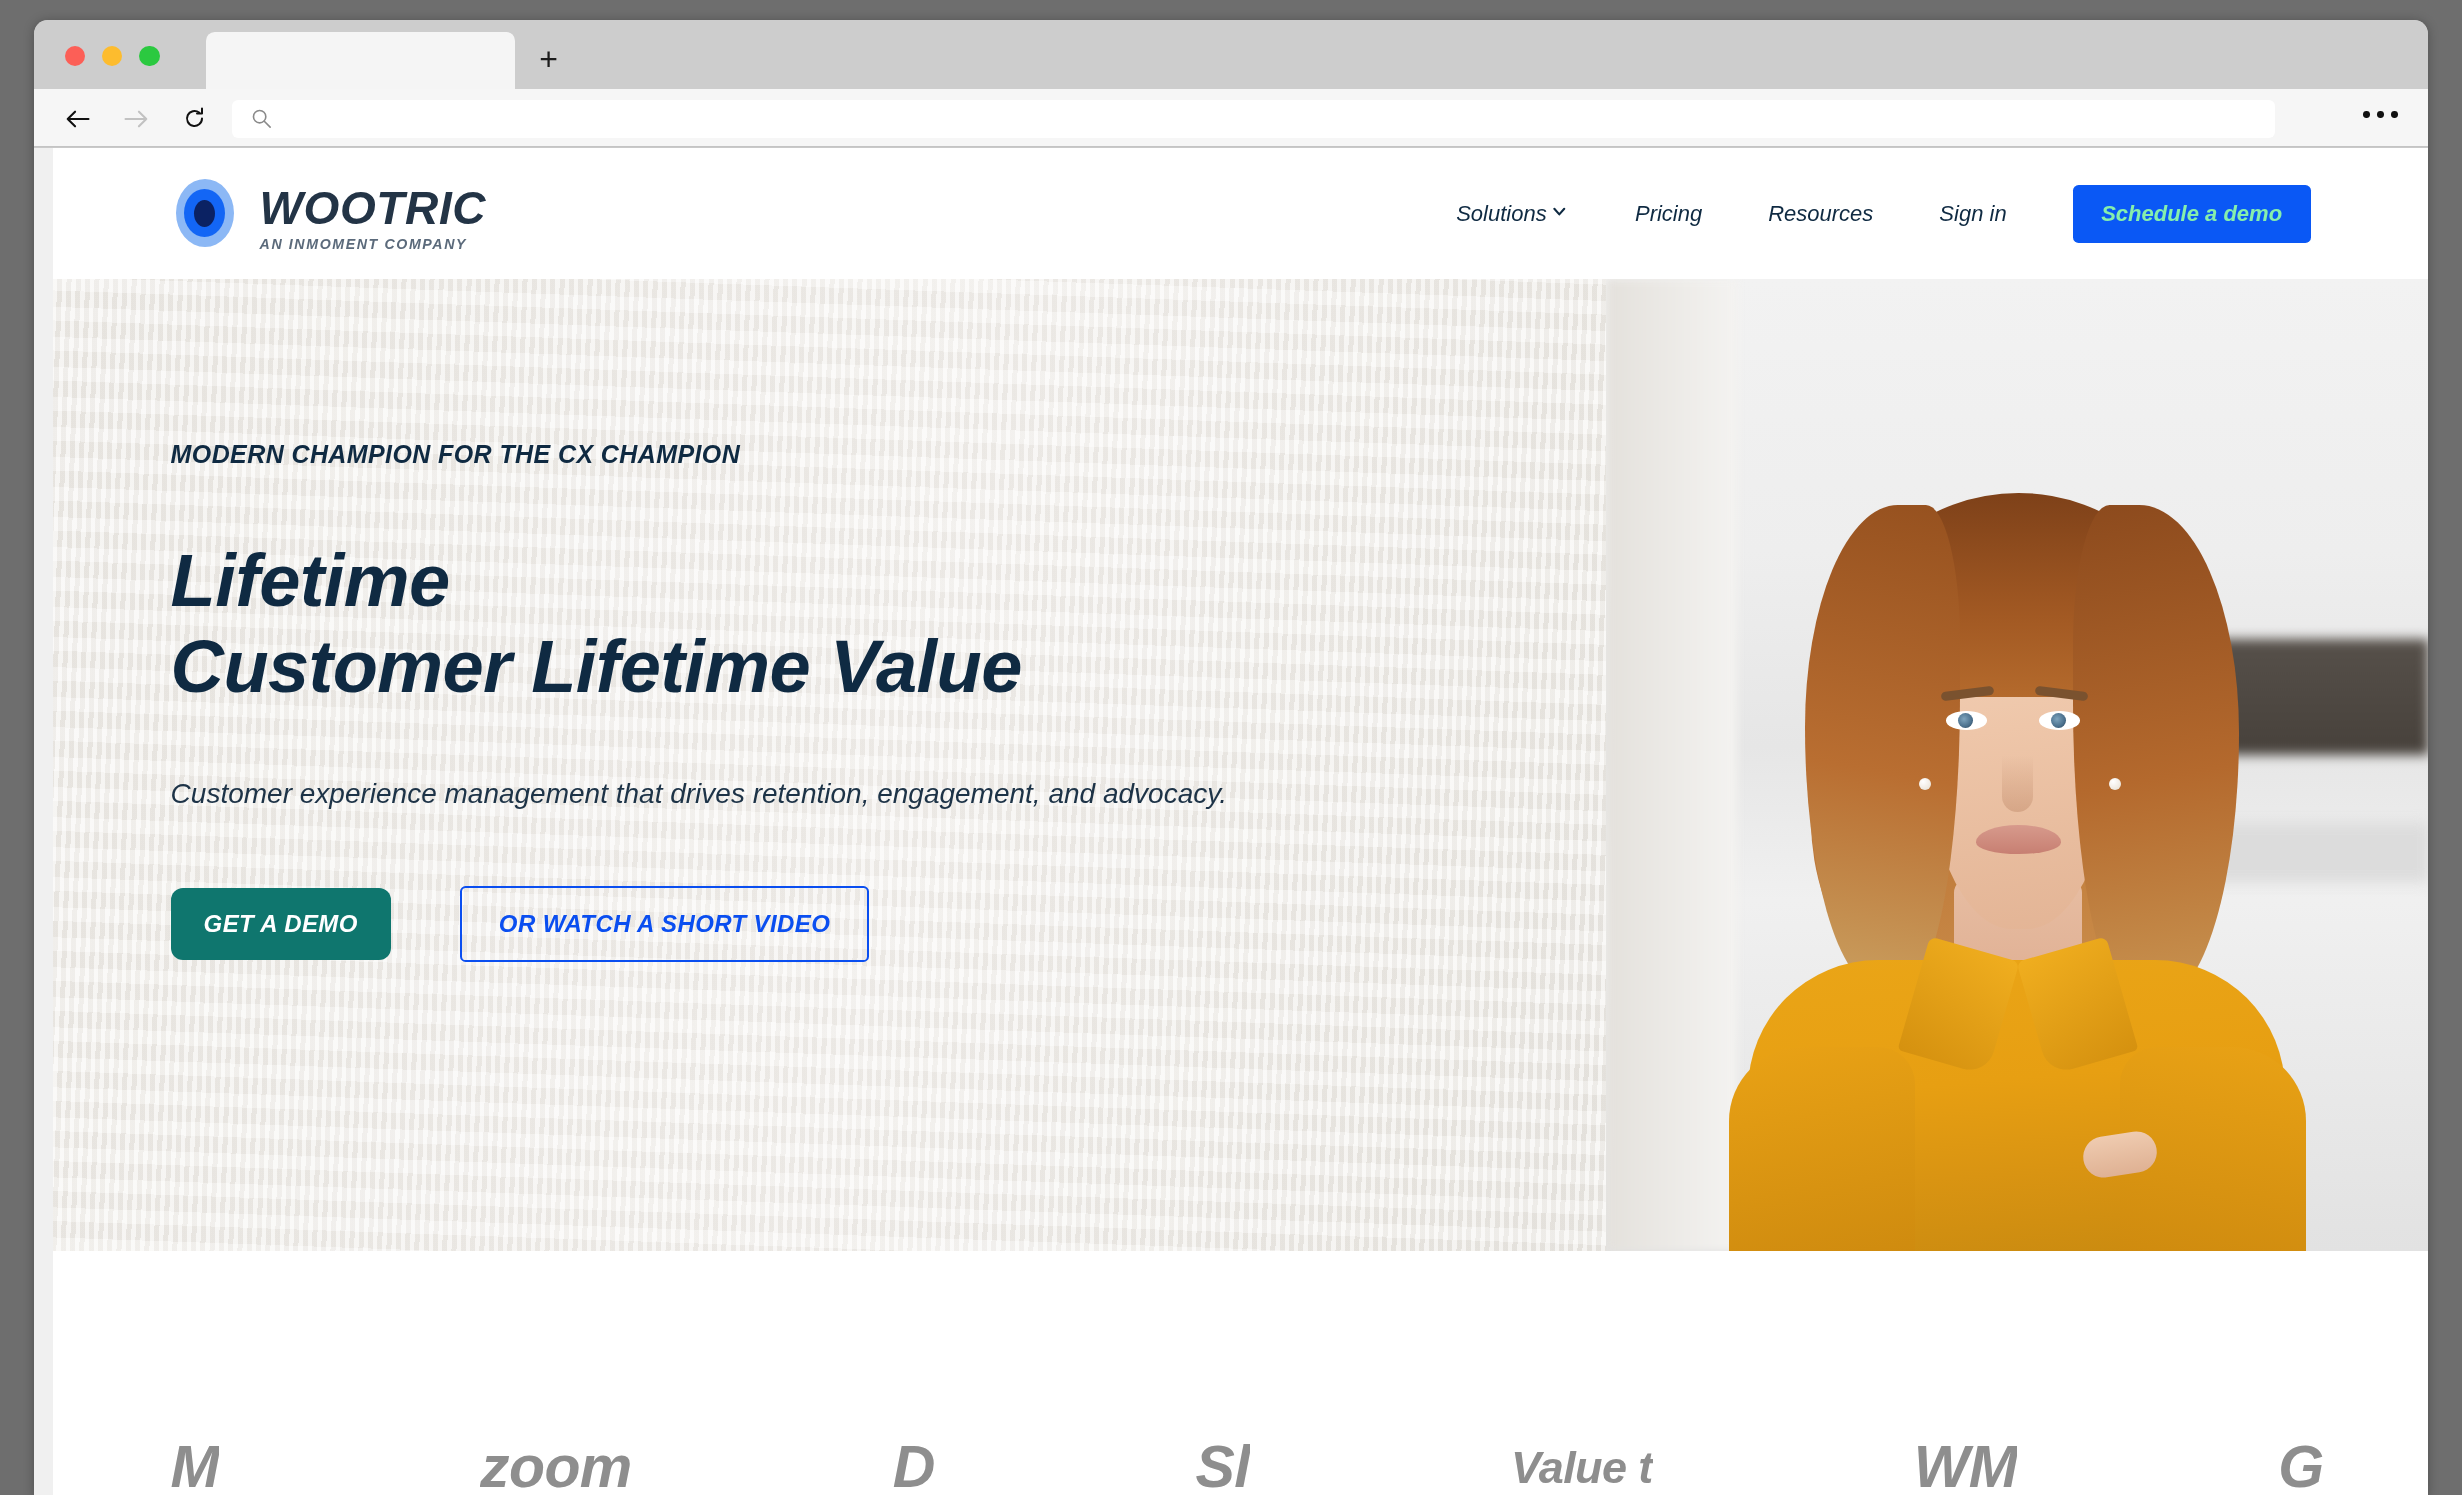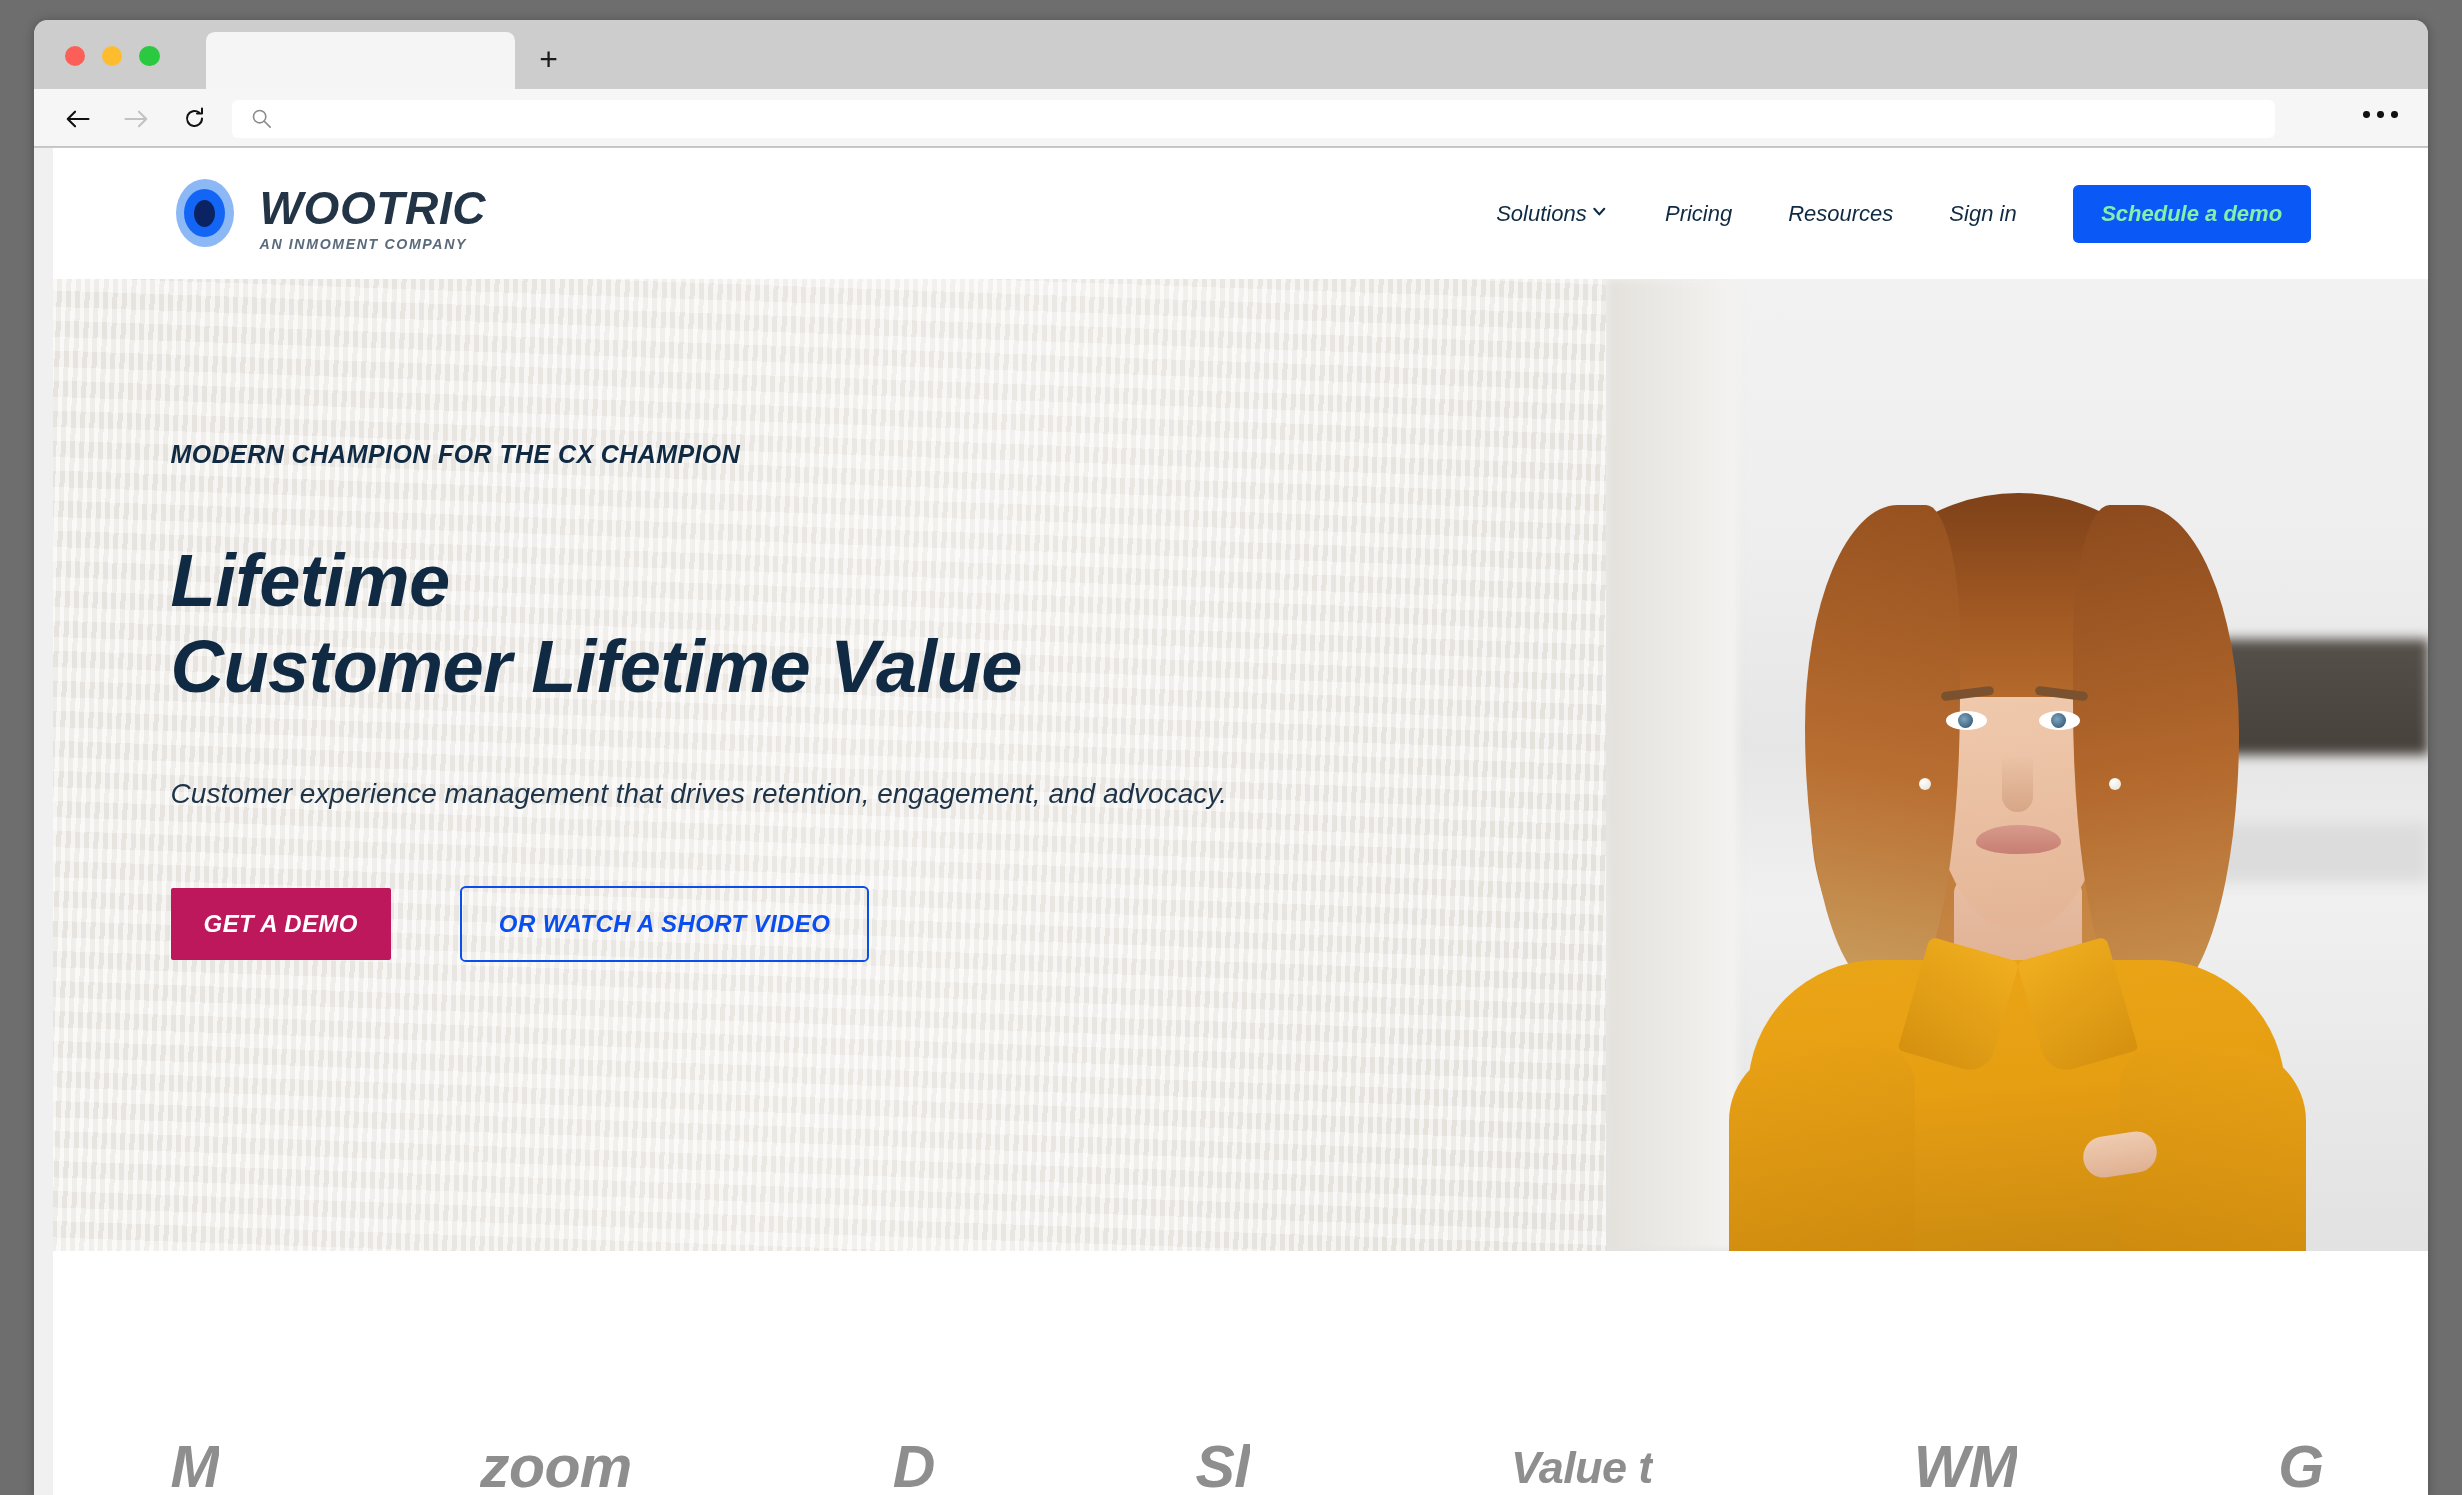--- a/index.html
+++ b/index.html
@@ -119,21 +119,21 @@
     font-size:46px; font-weight:bold; letter-spacing:0.6px;
     color:#233446; line-height:50px;
   }
   .brand-tag {
     font-size:14.2px; font-weight:bold; letter-spacing:1.6px;
     color:#5b6a7b; margin-top:3.7px;
   }
 
   .main-nav {
     position:absolute; right:118px; top:0; height:131px;
-    display:flex; align-items:center; gap:6px;
+    display:flex; align-items:center; gap:16px;
   }
   .nav-link {
     font-size:22px; color:#0f2a42; font-weight:500;
     padding:0 25px; cursor:pointer; white-space:nowrap;
     display:flex; align-items:center; gap:3.7px;
   }
   .chev { display:inline-block; }
   .btn-demo {
     margin-left:25px;
     background:#0a58f5; color:#86efac;
@@ -162,23 +162,23 @@
   .headline {
     font-size:74px; font-weight:bold; color:#0f2a42;
     line-height:1.16; letter-spacing:-0.6px;
   }
   .subcopy {
     margin-top:64px; font-size:28px; color:#1d3347;
     line-height:1.42; max-width:1083px; font-weight:400;
   }
   .cta-row { margin-top:73px; display:flex; align-items:center; gap:69px; }
   .btn-solid {
-    background:#be185d; color:#fff;
+    background:#0f766e; color:#fff;
     font-size:24px; font-weight:bold; letter-spacing:0.4px;
-    padding:22px 33px; border-radius:2px; cursor:pointer;
+    padding:22px 33px; border-radius:12px; cursor:pointer;
   }
   .btn-outline {
     background:transparent; color:#0a4ef0;
     border:2.5px solid #0a4ef0;
     font-size:24px; font-weight:bold; letter-spacing:0.4px;
     padding:22px 37px; border-radius:5.6px; cursor:pointer;
   }
 
   
   .hero-photo {

